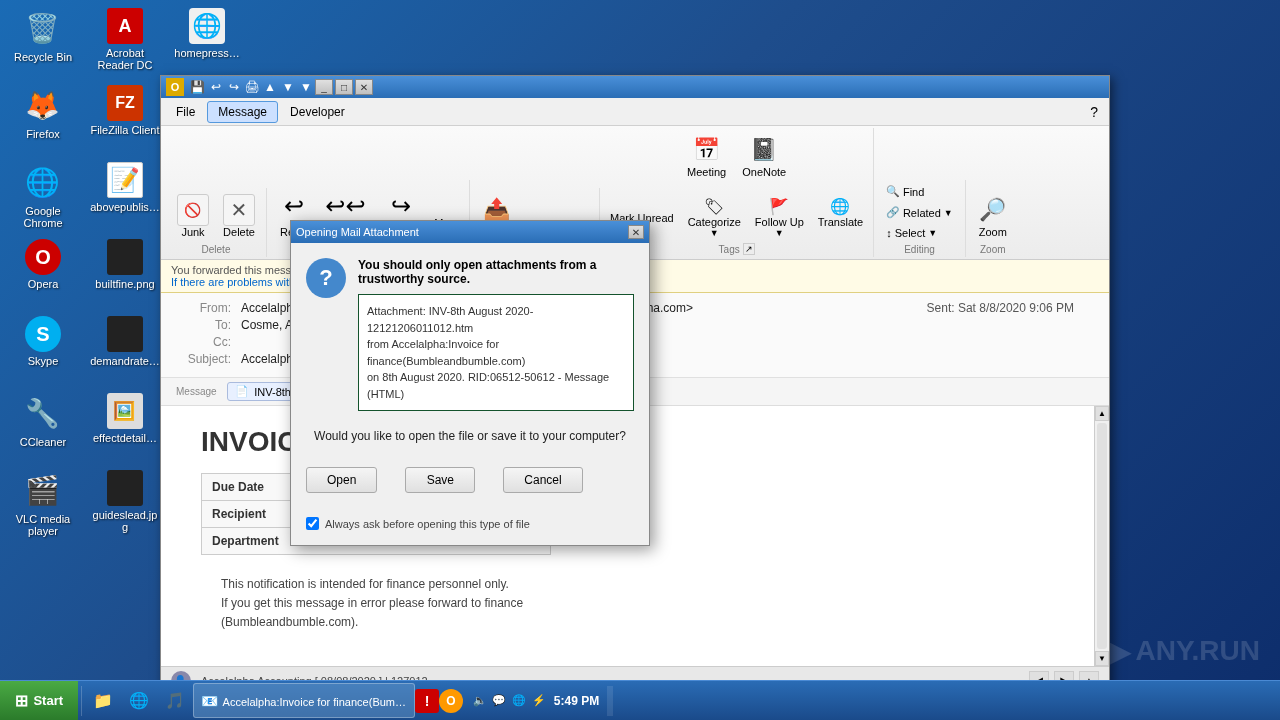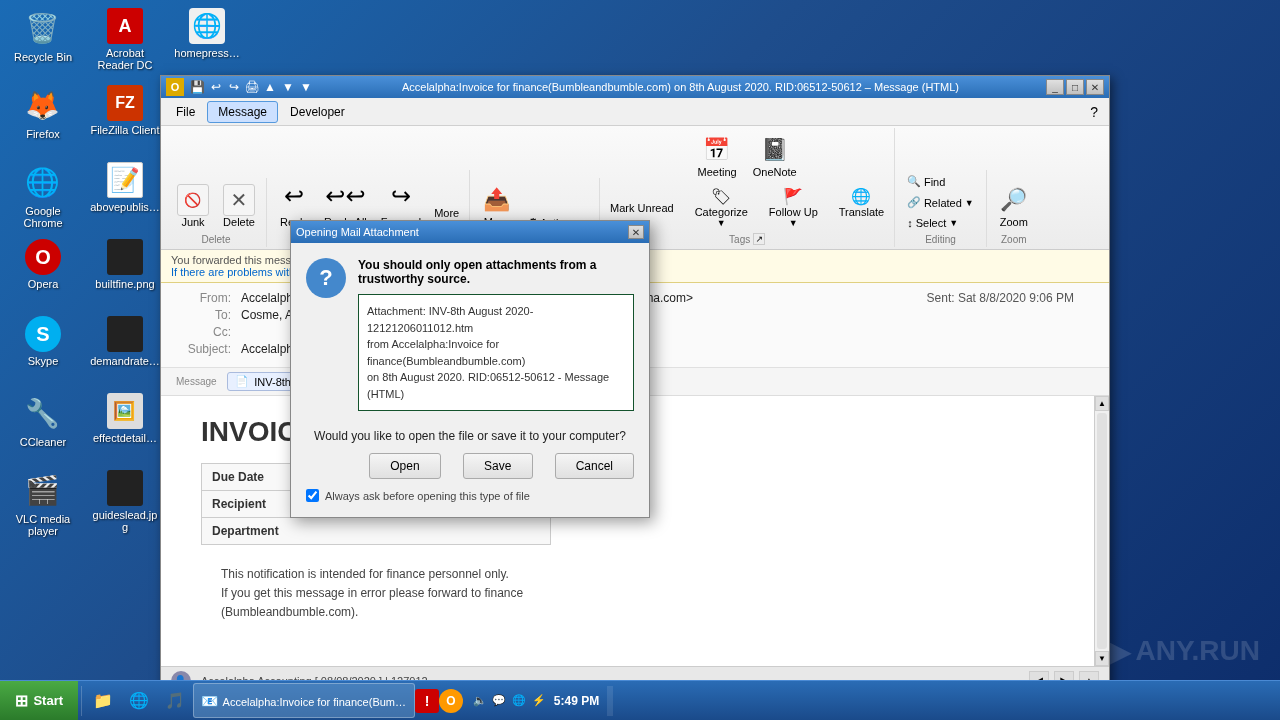--- a/index.html
+++ b/index.html
@@ -340,23 +340,23 @@
       line-height: 1.5;
     }
     .dialog-question {
       font-size: 12px;
       color: #222;
       text-align: center;
       margin: 10px 0;
     }
     .dialog-buttons {
       display: flex;
-      justify-content: flex-end;
-      gap: 22px;
-      margin: 10px 0;
+      justify-content: flex-start;
+      gap: 28px;
+      margin: 24px 0;
     }
     .dialog-btn {
       padding: 5px 20px;
       font-size: 12px;
       background: linear-gradient(to bottom, #f5f5f5, #e0e0e0);
       border: 1px solid #aaa;
       border-radius: 3px;
       cursor: pointer;
       min-width: 70px;
     }
@@ -487,21 +487,20 @@
         <div style="width:18px;height:18px;background:#ddaa00;margin-right:5px;display:flex;align-items:center;justify-content:center;">
           <span style="color:white;font-weight:bold;font-size:11px;">O</span>
         </div>
         <button class="qa-btn">💾</button>
         <button class="qa-btn">↩</button>
         <button class="qa-btn">↪</button>
         <button class="qa-btn">🖨</button>
         <button class="qa-btn">▲</button>
         <button class="qa-btn">▼</button>
         <button class="qa-btn">▼</button>
-        <div style="flex:1;text-align:center;color:white;font-size:11px;overflow:hidden;text-overflow:ellipsis;white-space:nowrap;">Accelalpha:Invoice for finance(Bumbleandbumble.com) on 8th August 2020. RID:06512-50612 – Message (HTML)</div>
         <div style="display:flex;gap:2px;">
           <button class="title-btn">_</button>
           <button class="title-btn">□</button>
           <button class="title-btn">✕</button>
         </div>
       </div>
     </div>
 
     <div class="menu-bar">
       <button class="menu-btn">File</button>
@@ -574,21 +573,21 @@
           <div style="display:flex;gap:4px;align-items:flex-end;">
             <button class="ribbon-btn">
               <div style="font-size:22px;display:flex;align-items:center;justify-content:center;width:32px;height:32px;">📅</div>
               <span>Meeting</span>
             </button>
             <button class="ribbon-btn">
               <div style="font-size:22px;display:flex;align-items:center;justify-content:center;width:32px;height:32px;">📓</div>
               <span>OneNote</span>
             </button>
           </div>
-          <div style="display:flex;gap:11px;flex-wrap:wrap;justify-content:flex-end;margin-top:2px;">
+          <div style="display:flex;gap:4px;flex-wrap:wrap;justify-content:flex-end;margin-top:12px;">
             <button style="padding:2px 4px;font-size:11px;background:none;border:1px solid transparent;cursor:pointer;">
               <span>Mark Unread</span>
             </button>
             <button class="ribbon-btn-small">
               <span class="btn-icon-sm">🏷</span>
               <span>Categorize</span>
               <span style="font-size:9px;">▼</span>
             </button>
             <button class="ribbon-btn-small">
               <span class="btn-icon-sm">🚩</span>

